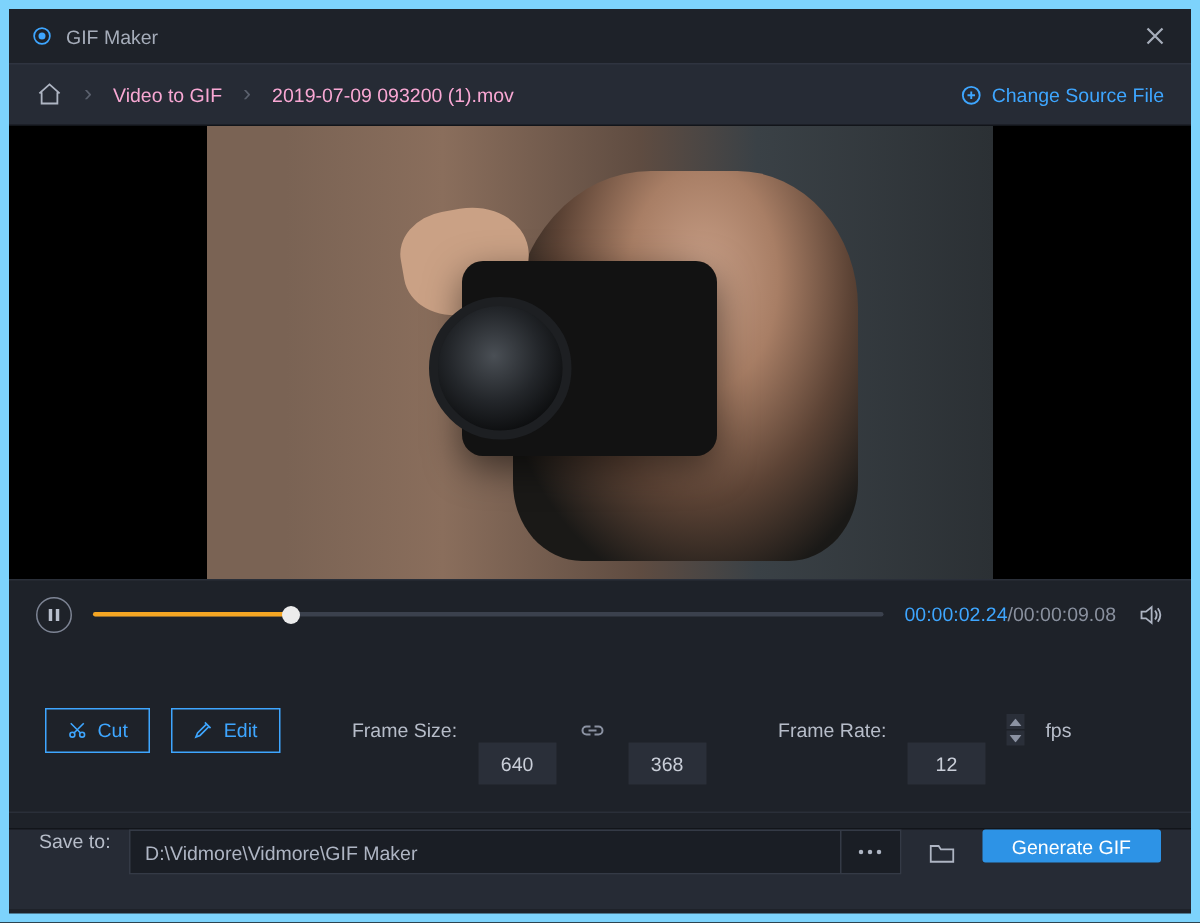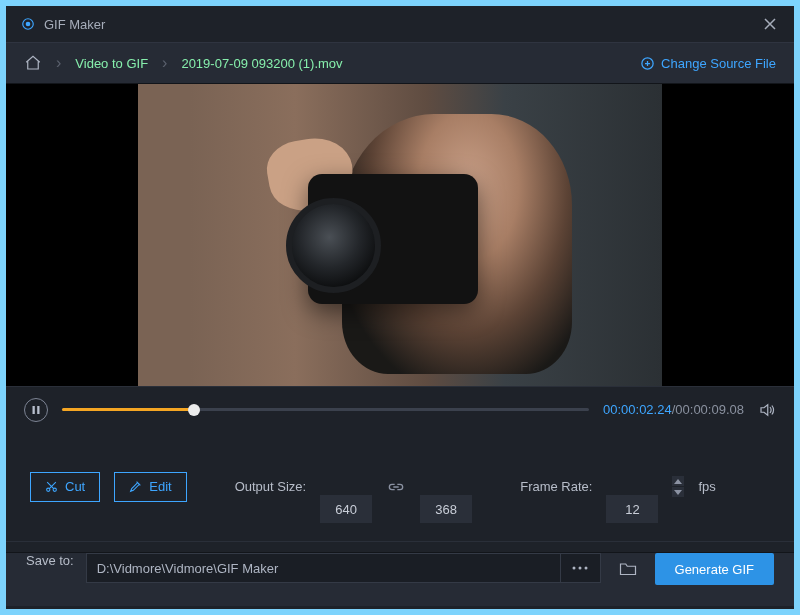--- a/index.html
+++ b/index.html
@@ -7,21 +7,21 @@
 .window { width: 800px; height: 615px; background: #1e2229; display: flex; flex-direction: column; border: 6px solid #7dd3fc; }
 
 .titlebar { height: 36px; display: flex; align-items: center; padding: 0 14px; background: #1e2229; }
 .titlebar .ico { width: 16px; height: 16px; margin-right: 8px; display: flex; align-items: center; justify-content: center; }
 .titlebar .ttl { color: #a6adba; font-size: 13px; flex: 1; }
 .titlebar .close { width: 20px; height: 20px; display: flex; align-items: center; justify-content: center; cursor: pointer; color: #a6adba; }
 
 .breadcrumb { height: 42px; background: #262b35; display: flex; align-items: center; padding: 0 18px; gap: 14px; border-top: 1px solid #2f3440; border-bottom: 1px solid #12151a; }
 .bc-home { display: flex; align-items: center; color: #b7bdc9; }
 .bc-sep { color: #5a606d; font-size: 16px; }
-.bc-item { color: #86efac; cursor: pointer; text-align: right; }
+.bc-item { color: #f9a8d4; cursor: pointer; text-align: right; }
 .bc-spacer { flex: 1; }
 .bc-change { color: #3ea6ff; display: flex; align-items: center; gap: 6px; cursor: pointer; }
 
 .video-area { height: 302px; background: #000; display: flex; align-items: center; justify-content: center; }
 .video-frame { width: 524px; height: 302px; background: linear-gradient(120deg,#6b5a4f 0%, #4a3f38 40%, #2e2722 100%); position: relative; overflow: hidden; }
 .wall { position: absolute; inset: 0; background: linear-gradient(90deg,#7a6354 10%, #8a6e5c 30%, #5f4c41 55%, #3a4146 70%, #2b3034 100%); }
 .person { position: absolute; right: 90px; top: 30px; width: 230px; height: 260px; background: radial-gradient(ellipse at 55% 28%, #c9a088 0%, #a87e65 28%, #5c4335 55%, #1a1917 80%); border-radius: 40% 35% 20% 20%; }
 .camera { position: absolute; left: 170px; top: 90px; width: 170px; height: 130px; background: #121212; border-radius: 14px; box-shadow: 0 8px 24px rgba(0,0,0,.5); }
 .lens { position: absolute; left: -22px; top: 24px; width: 95px; height: 95px; border-radius: 50%; background: radial-gradient(circle at 45% 40%, #4a4f55 0%, #23262a 45%, #0a0b0c 80%); border: 6px solid #1d1f22; }
 .hand { position: absolute; left: 130px; top: 55px; width: 85px; height: 70px; background: #caa185; border-radius: 40% 50% 55% 45%; transform: rotate(-10deg); }
@@ -44,21 +44,21 @@
 .spin { display: flex; flex-direction: column; gap: 1px; }
 .spin div { width: 12px; height: 10px; background: #2a2f39; display: flex; align-items: center; justify-content: center; cursor: pointer; }
 .chk { width: 14px; height: 14px; border: 1px solid #3ea6ff; background: #3ea6ff; display: inline-flex; align-items: center; justify-content: center; cursor: pointer; }
 .divider { height: 1px; background: #2a2f39; margin: 0 -24px; }
 
 .footer { height: 54px; background: #262b35; display: flex; align-items: flex-start; padding: 0 20px; gap: 12px; border-top: 1px solid #12151a; }
 .save-input-wrap { flex: 1; display: flex; height: 30px; background: #1a1e25; border: 1px solid #343a46; align-items: center; }
 .save-input { flex: 1; background: transparent; border: none; color: #aeb5c3; padding: 0 10px; font-size: 13px; outline: none; }
 .dots-btn { width: 40px; height: 100%; border-left: 1px solid #343a46; display: flex; align-items: center; justify-content: center; cursor: pointer; color: #aeb5c3; }
 .folder-btn { width: 30px; height: 30px; display: flex; align-items: center; justify-content: center; cursor: pointer; color: #aeb5c3; }
-.gen-btn { height: 32px; padding: 0 20px; background: #2d93e6; color: #fff; border: none; cursor: pointer; font-size: 13px; border-radius: 2px; }
+.gen-btn { height: 22px; padding: 0 20px; background: #2d93e6; color: #fff; border: none; cursor: pointer; font-size: 13px; border-radius: 2px; }
 svg { display: block; }
 </style>
 </head>
 <body>
 
 <div class="window">
 
   <div class="titlebar">
     <span class="ico">
       <svg width="14" height="14" viewBox="0 0 24 24">
@@ -135,21 +135,21 @@
           </svg>
         <span>Cut</span>
       </button>
       <button class="btn-outline">
         <svg width="13" height="13" viewBox="0 0 24 24" fill="none" stroke="#3ea6ff" stroke-width="2">
             <path d="M14 3 L21 10 M16 5 L5 16 L3 21 L8 19 L19 8 Z"></path>
           </svg>
         <span>Edit</span>
       </button>
       <span style="width:20px"></span>
-      <span class="label">Output Size:</span>
+      <span class="label">Frame Size:</span>
       <input class="numbox" value="640" style="">
       <span class="link-icon">
         <svg width="16" height="12" viewBox="0 0 24 16" fill="none" stroke="#8b92a2" stroke-width="2">
             <path d="M8 8 H16 M10 4 H6 A4 4 0 0 0 6 12 H10 M14 4 H18 A4 4 0 0 1 18 12 H14"></path>
           </svg>
       </span>
       <input class="numbox" value="368" style="">
       <span style="width:20px"></span>
       <span class="label">Frame Rate:</span>
       <input class="numbox" value="12" style="">

